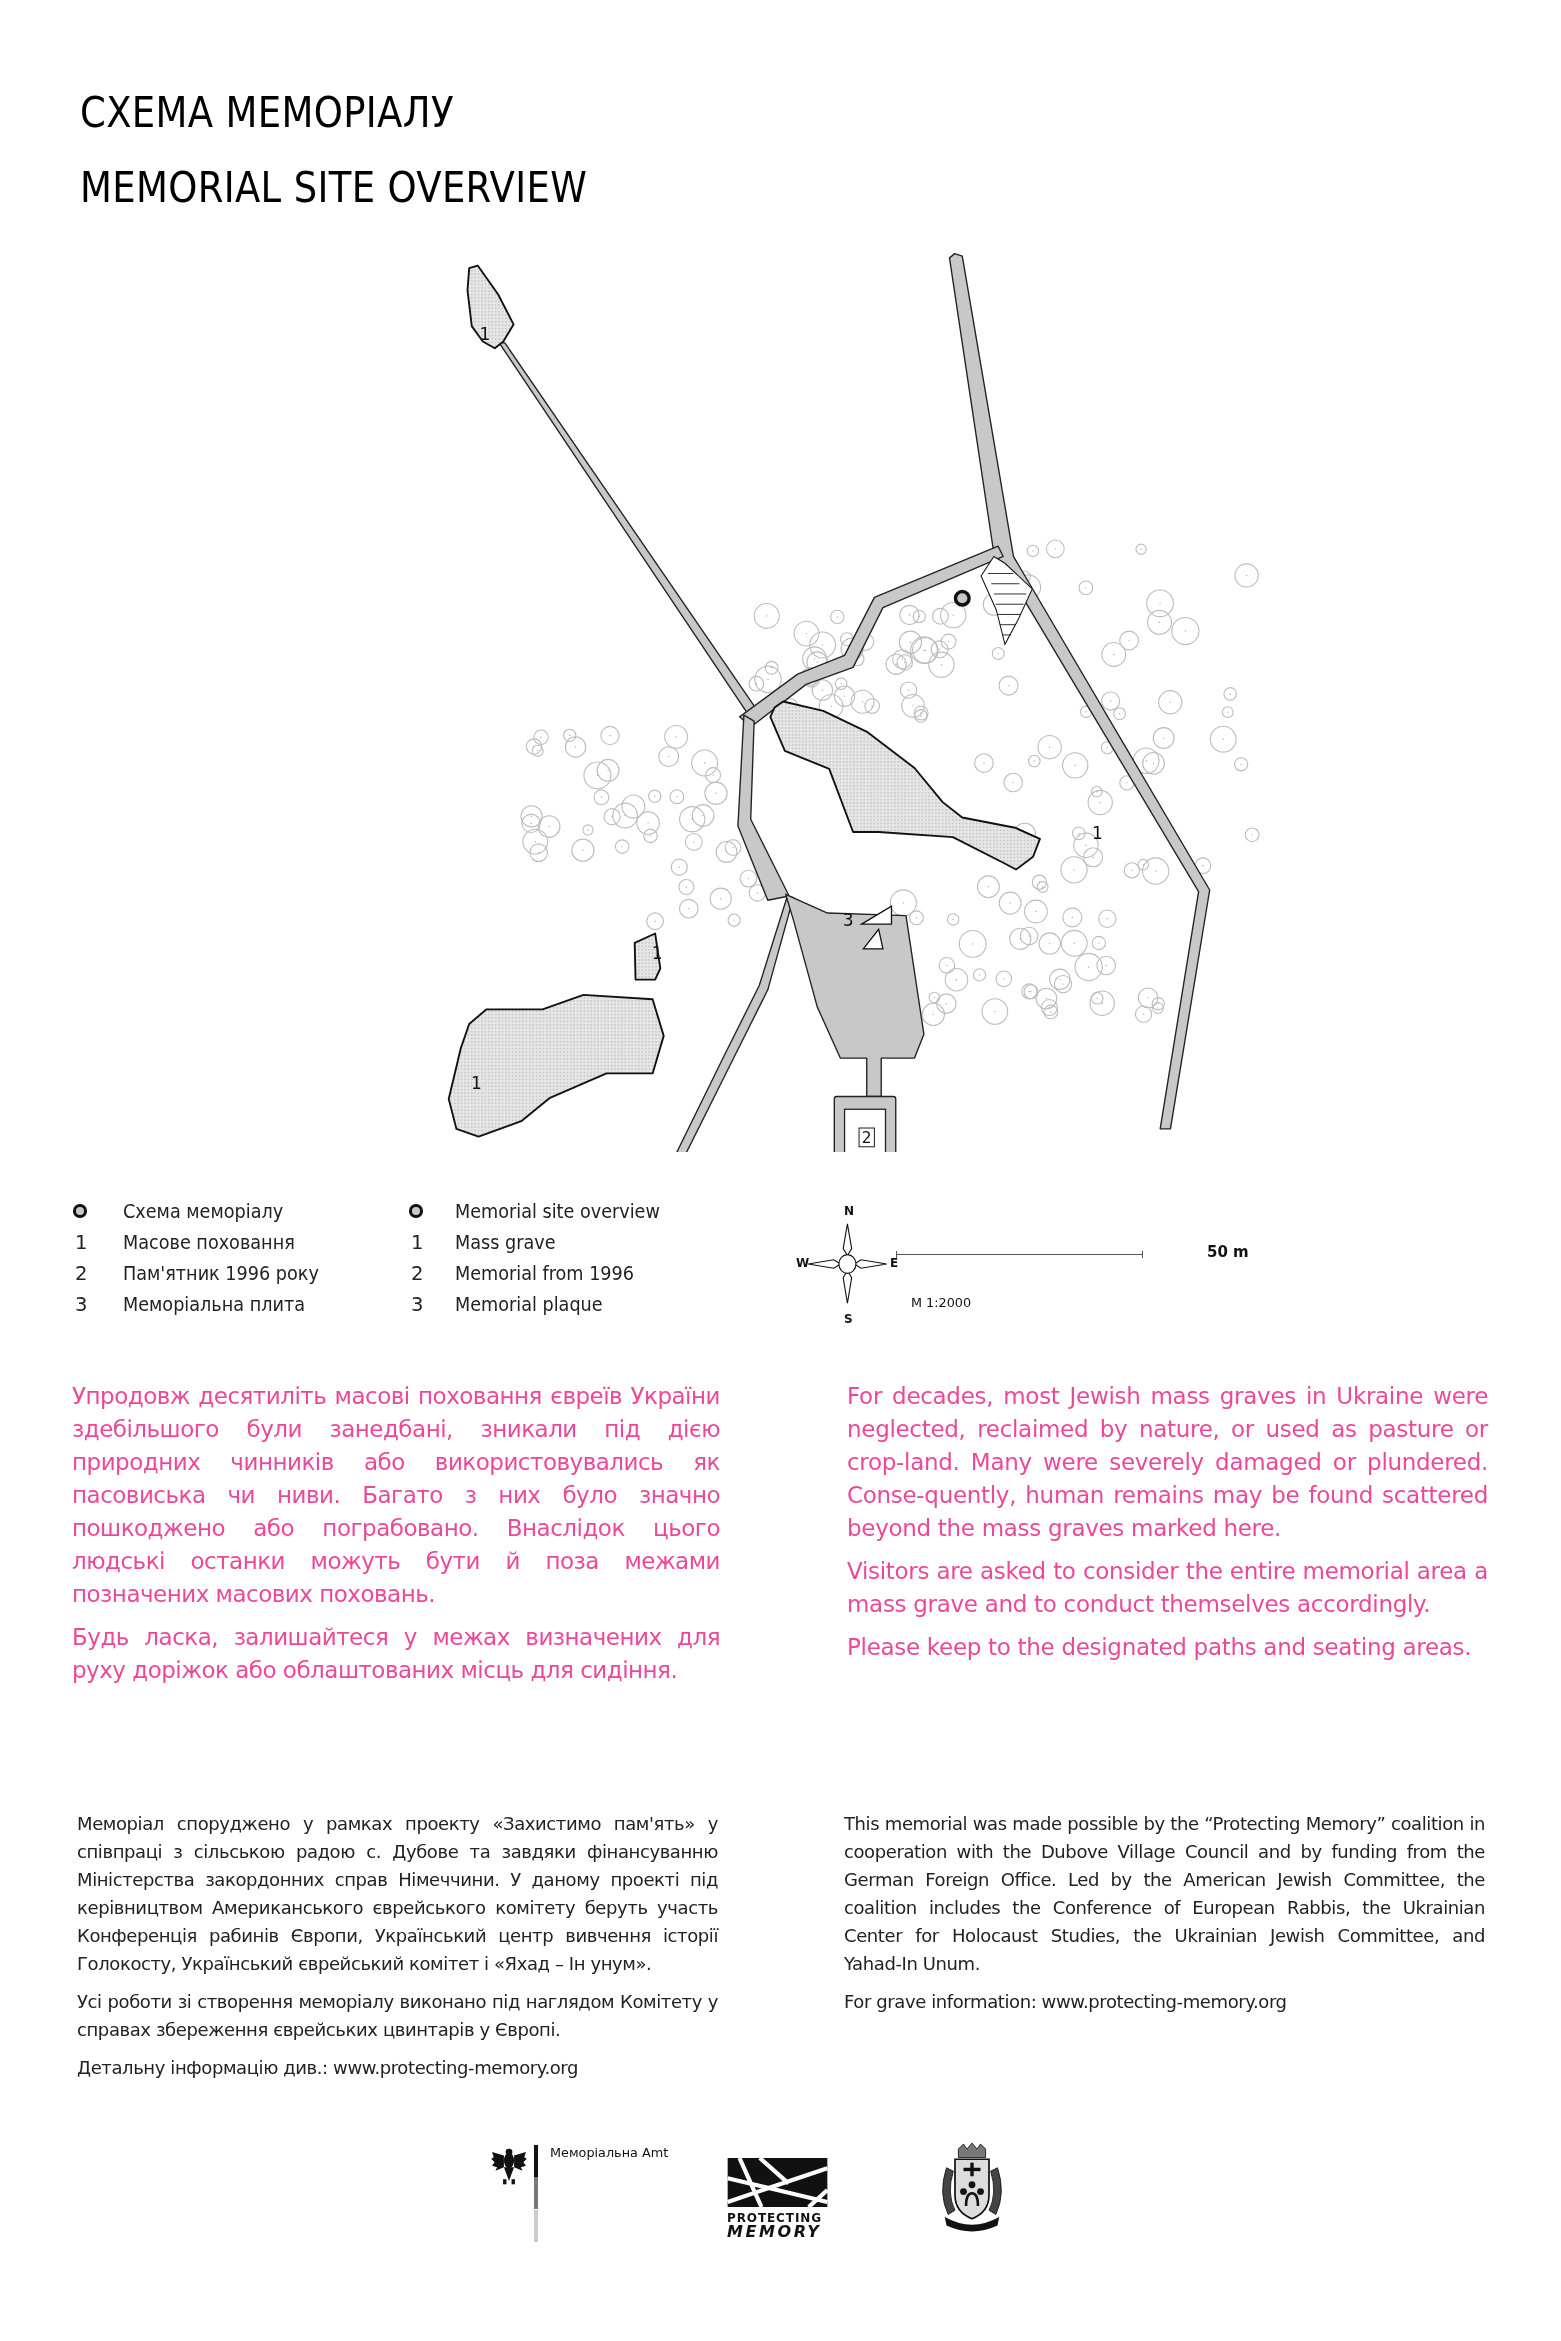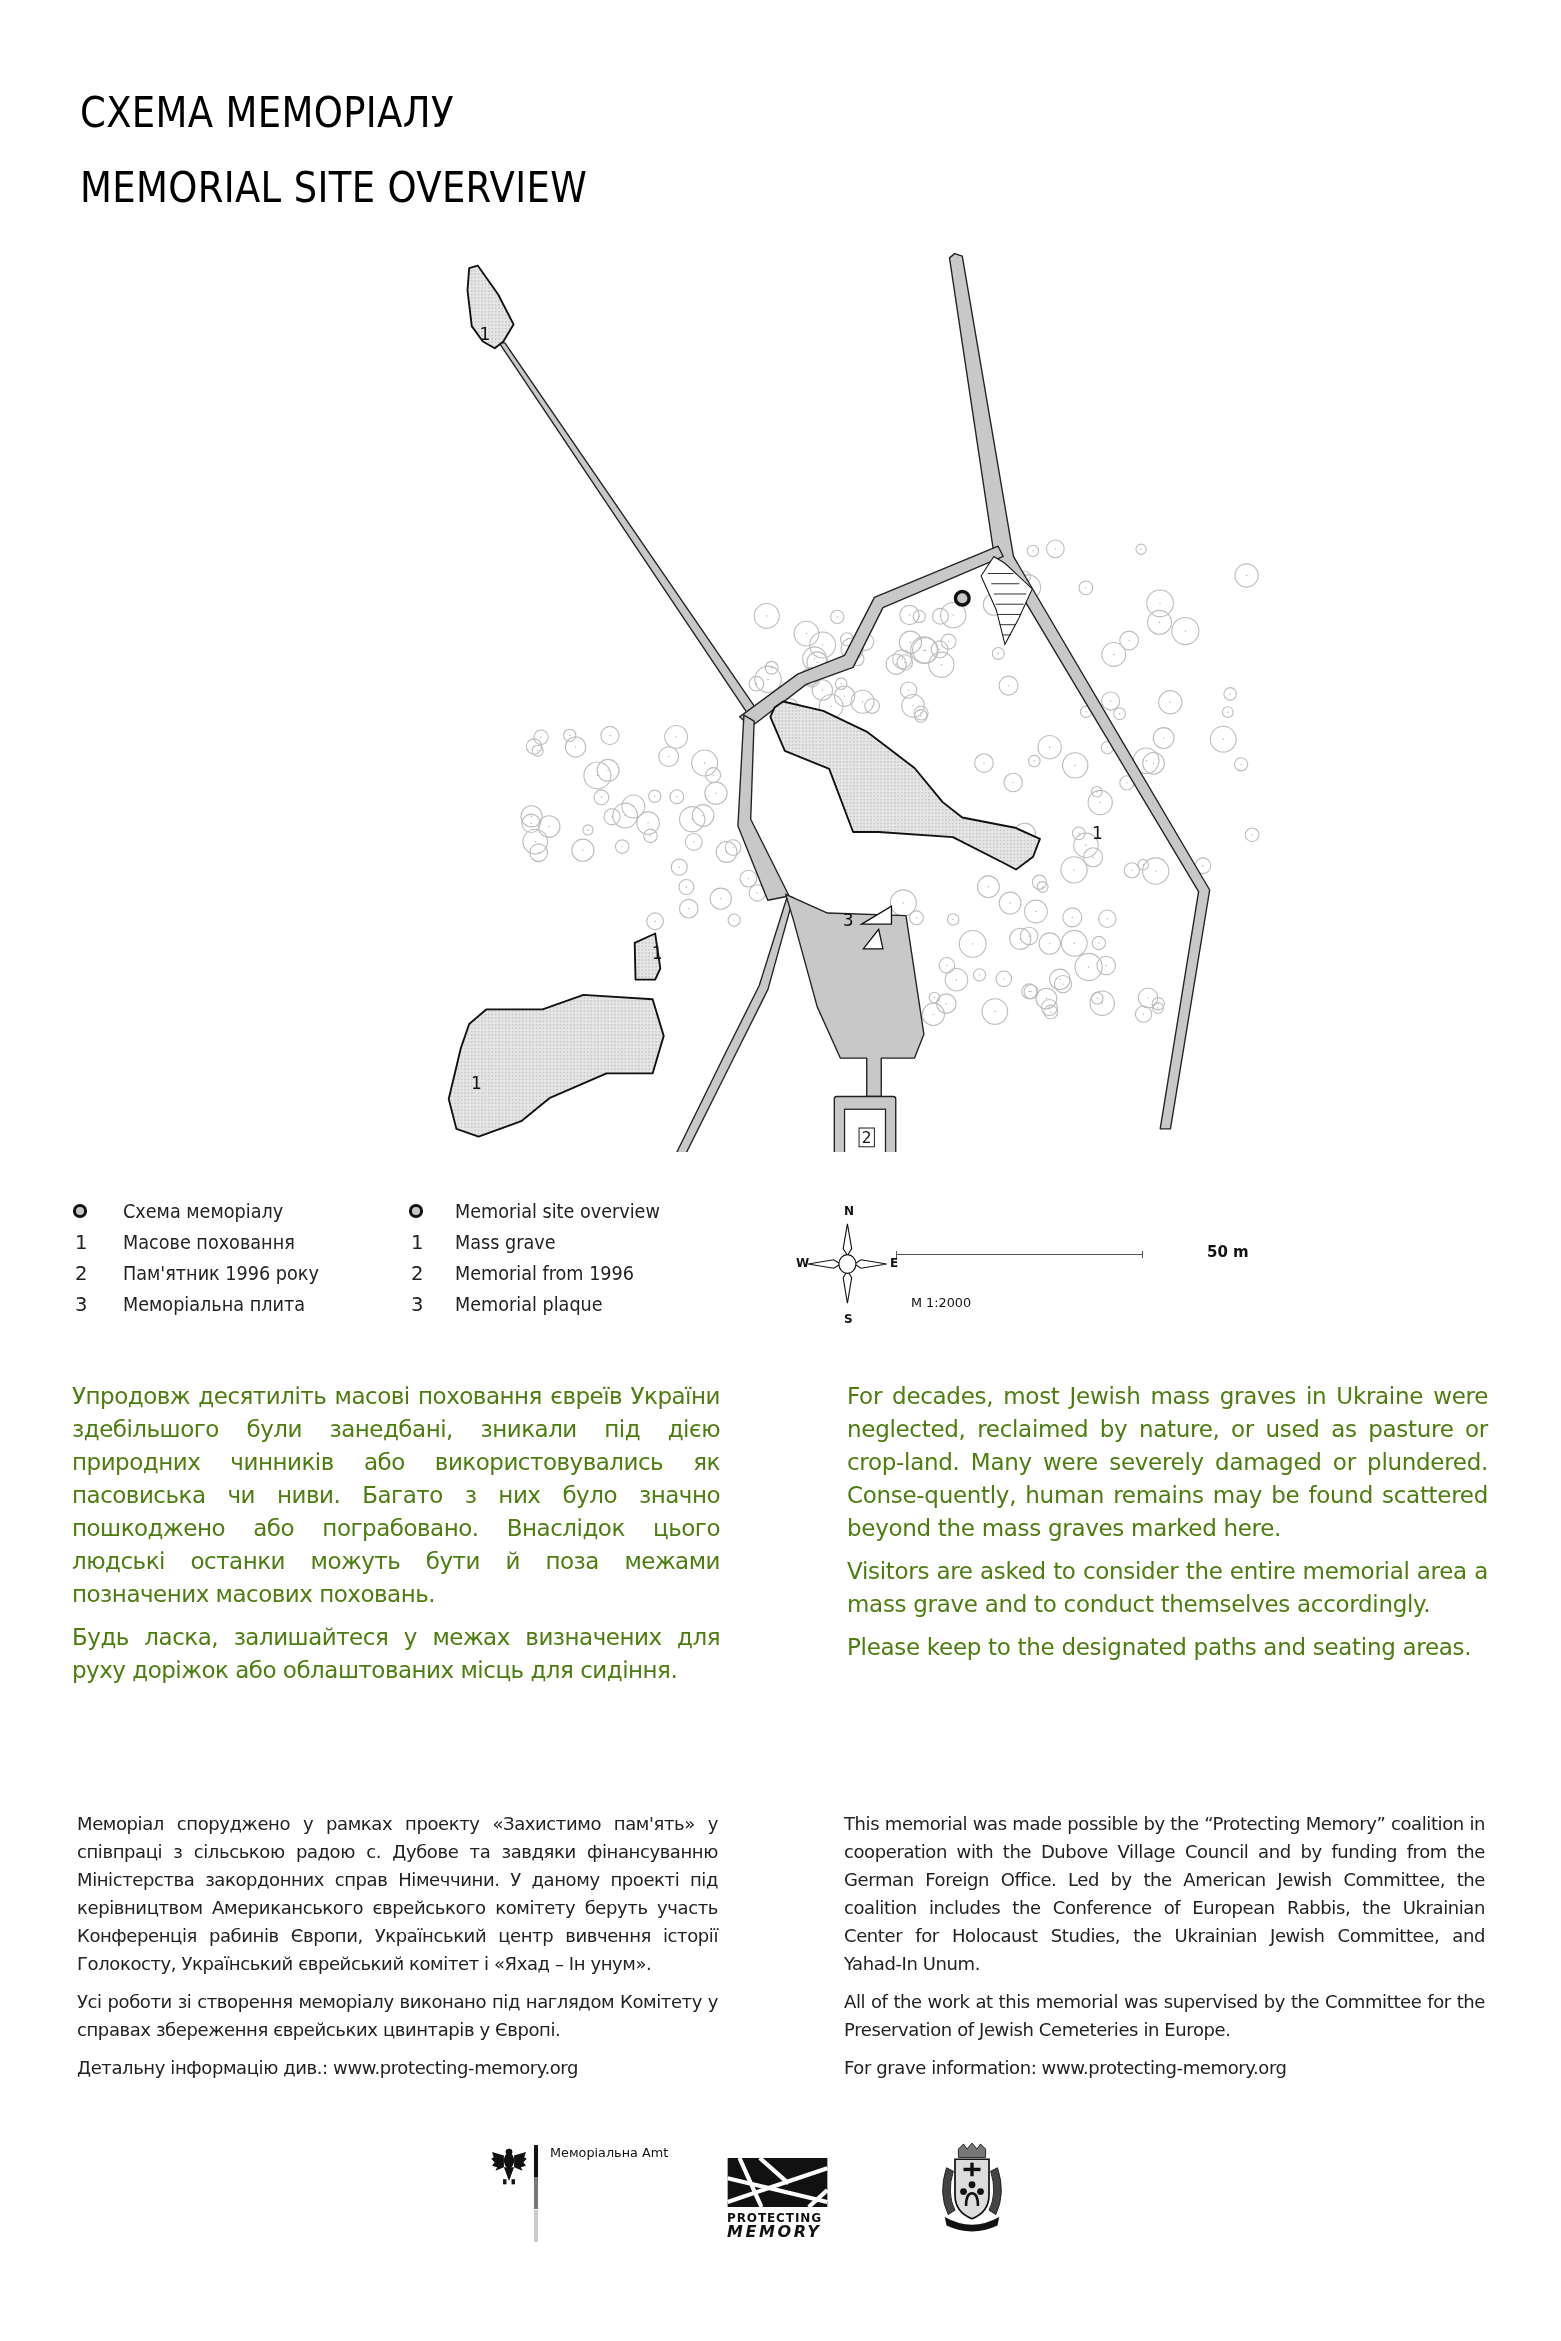--- a/index.html
+++ b/index.html
@@ -17,21 +17,21 @@
   #legend-en { left:411px; }
   #legend-uk .key { width:48px; }
   #legend-en .key { width:44px; }
   #compass { position:absolute; left:791px; top:1194px; width:205px; height:128px; }
   .compass-label { position:absolute; font-size:12px; font-weight:bold; color:#111; }
   #scalebar { position:absolute; left:896px; top:1254px; width:247px; border-top:1.7px solid #555; }
   #scalebar::before, #scalebar::after { content:""; position:absolute; top:-4.3px; width:0.9px; height:6.8px; background:#555; }
   #scalebar::before { left:0; } #scalebar::after { right:0; }
   #scale-len { position:absolute; left:1207px; top:1243px; font-size:15px; font-weight:bold; }
   #scale-ratio { position:absolute; left:911px; top:1295px; font-size:12.8px; font-weight:normal; }
-  .body-col { position:absolute; top:1380px; width:648px; font-size:23px; line-height:33px; color:#4d7c0f; }
+  .body-col { position:absolute; top:1380px; width:648px; font-size:23px; line-height:33px; color:#ec4899; }
   .body-col p { margin:0 0 10.2px 0; }
   #body-uk { left:72px; text-align:justify; letter-spacing:-0.5px; }
   #body-en { left:847px; width:641px; text-align:justify; letter-spacing:-0.3px; }
   .credits-col { position:absolute; top:1810px; width:641px; font-size:18px; line-height:28px; color:#222; }
   .credits-col p { margin:0 0 10.2px 0; }
   #credits-uk { left:77px; text-align:justify; letter-spacing:-0.4px; }
   #credits-en { left:844px; text-align:justify; letter-spacing:-0.4px; }
   .logo { position:absolute; }
   #logo-aa { left:490px; top:2145px; width:205px; height:102px; }
   #logo-aa .aa-text { position:absolute; left:60px; top:0px; font-size:12.8px; color:#111; }
@@ -513,21 +513,20 @@
   <p>Please keep to the designated paths and seating areas.</p>
 </div>
 
 <div id="credits-uk" class="credits-col">
   <p>Меморіал споруджено у рамках проекту «Захистимо пам'ять» у співпраці з сільською радою с. Дубове та завдяки фінансуванню Міністерства закордонних справ Німеччини. У даному проекті під керівництвом Американського єврейського комітету беруть участь Конференція рабинів Європи, Український центр вивчення історії Голокосту, Український єврейський комітет і «Яхад – Ін унум».</p>
   <p>Усі роботи зі створення меморіалу виконано під наглядом Комітету у справах збереження єврейських цвинтарів у Європі.</p>
   <p>Детальну інформацію див.: www.protecting-memory.org</p>
 </div>
 <div id="credits-en" class="credits-col">
   <p>This memorial was made possible by the “Protecting Memory” coalition in cooperation with the Dubove Village Council and by funding from the German Foreign Office. Led by the American Jewish Committee, the coalition includes the Conference of European Rabbis, the Ukrainian Center for Holocaust Studies, the Ukrainian Jewish Committee, and Yahad-In Unum.</p>
-  <p>All of the work at this memorial was supervised by the Committee for the Preservation of Jewish Cemeteries in Europe.</p>
   <p>For grave information: www.protecting-memory.org</p>
 </div>
 
 <div id="logo-aa" class="logo">
   <svg width="38" height="39" viewBox="0 0 44 46" style="position:absolute;left:0;top:1.7px;">
     <g fill="#111">
       <ellipse cx="22" cy="16" rx="6" ry="9"></ellipse>
       <circle cx="22" cy="6" r="4"></circle>
       <path d="M16 10 L2 6 L4 12 L1 14 L5 18 L2 22 L8 24 L6 28 L16 24 Z"></path>
       <path d="M28 10 L42 6 L40 12 L43 14 L39 18 L42 22 L36 24 L38 28 L28 24 Z"></path>

